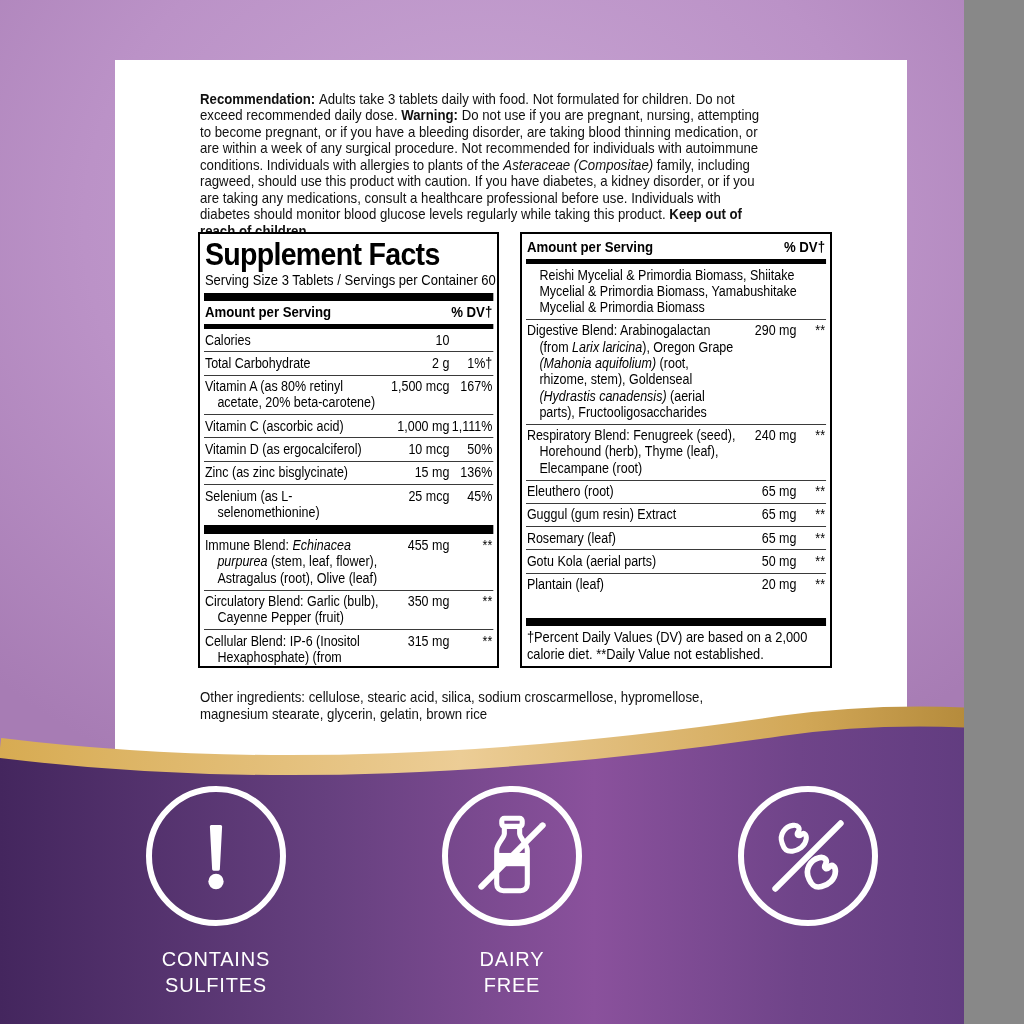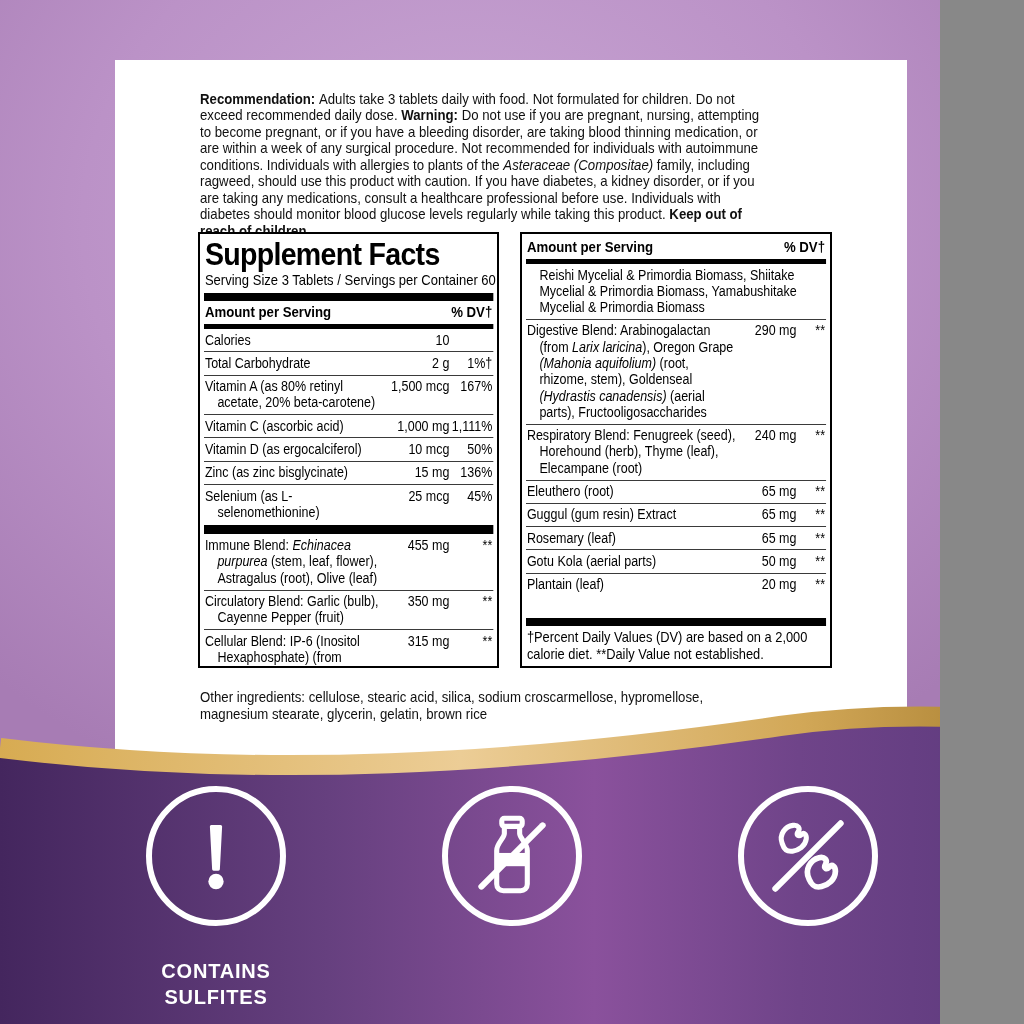--- a/index.html
+++ b/index.html
@@ -1,18 +1,18 @@
 <!DOCTYPE html>
 <html><head>
 <meta charset="utf-8">
 <style>
   html,body{margin:0;padding:0;background:#888;}
   #stage{position:relative;width:940px;height:1024px;overflow:hidden;
          font-family:"Liberation Sans",sans-serif;
-         background:radial-gradient(ellipse 75% 60% at 50% 22%, #c9a7d4 0%, #bb92c7 55%, #a77cb4 100%);}
+         background:radial-gradient(ellipse 75% 60% at 50% 22%, #c9a7d4 0%, #bb92c7 55%, #a77cb4 100%);padding-left:24px;}
   
   #card{position:absolute;left:115px;top:60px;width:792px;height:740px;background:#fff;}
   .condense{transform:scaleX(0.893);transform-origin:0 0;width:112%;}
   #recommendation{position:absolute;left:85px;top:16px;width:636px;
                   font-size:14.8px;line-height:16.5px;color:#101010;letter-spacing:0px;}
   .b{font-weight:bold}.i{font-style:italic}
   
   #panel{position:absolute;left:83px;top:172px;width:634px;display:flex;gap:21px;}
   .fbox{border:2px solid #000;height:436px;box-sizing:border-box;background:#fff;padding:2px 4px 4px 4px;overflow:hidden;}
   #fbox-left{width:308px;}
@@ -40,21 +40,21 @@
   #other-ingredients{position:absolute;left:85px;top:614px;width:640px;
                      font-size:14.8px;line-height:17px;color:#101010;}
   
   #wave{position:absolute;left:0;top:694px;width:1024px;height:330px;display:block;}
   
   #badges{position:absolute;left:130px;top:786px;width:764px;display:flex;justify-content:space-between;z-index:3;}
   .badge{width:172px;text-align:center;}
   .badge-circle{width:140px;height:140px;border:6px solid #fff;border-radius:50%;margin:0 auto;
                 display:flex;align-items:center;justify-content:center;box-sizing:border-box;}
   .badge-circle svg{width:102px;height:102px;}
-  .badge-label{margin-top:32px;color:#fff;font-weight:bold;font-size:20px;line-height:26px;letter-spacing:0.8px;}
+  .badge-label{margin-top:20px;color:#fff;font-weight:normal;font-size:20px;line-height:26px;letter-spacing:0.8px;}
 </style>
 </head>
 <body>
 
 <div id="stage">
 
   <div id="card">
 
     <p id="recommendation" class="condense"><span class="b">Recommendation: </span><span>Adults take 3 tablets daily with food. Not formulated for children. Do not exceed recommended daily dose. </span><span class="b">Warning: </span><span>Do not use if you are pregnant, nursing, attempting to become pregnant, or if you have a bleeding disorder, are taking blood thinning medication, or are within a week of any surgical procedure. Not recommended for individuals with autoimmune conditions. Individuals with allergies to plants of the </span><span class="i">Asteraceae (Compositae)</span><span> family, including ragweed, should use this product with caution. If you have diabetes, a kidney disorder, or if you are taking any medications, consult a healthcare professional before use. Individuals with diabetes should monitor blood glucose levels regularly while taking this product. </span><span class="b">Keep out of reach of children.</span></p>
 
@@ -218,20 +218,21 @@
         <div class="badge-circle">
           <svg viewBox="0 0 100 100">
             <g fill="none" stroke="#fff" stroke-width="5" stroke-linejoin="round" stroke-linecap="round">
               <rect x="40" y="13" width="20" height="8" rx="2.5"></rect>
               <path d="M42.5 21 v7 c0 4.5 -7.5 9.5 -7.5 16.5 v33 c0 4 3 6.5 6.5 6.5 h17 c3.5 0 6.5 -2.5 6.5 -6.5 v-33 c0 -7 -7.5 -12 -7.5 -16.5 v-7"></path>
             </g>
             <rect x="35" y="47" width="30" height="13" fill="#fff"></rect>
             <line x1="20" y1="80" x2="80" y2="20" stroke="#fff" stroke-width="6" stroke-linecap="round"></line>
           </svg>
         </div>
+        <div class="badge-label">DAIRY<br>FREE</div>
       </div>
       <div class="badge">
         <div class="badge-circle">
           <svg viewBox="0 0 100 100">
             <g fill="none" stroke="#fff" stroke-width="5" stroke-linejoin="round" stroke-linecap="round">
               <path transform="translate(36,32) rotate(-8)" d="M-12,4 C-14,-5 -7,-12 1,-12 C6,-12 8,-8 5,-5 C2,-2 5,0 8,-2 C11,-4 13,-1 12,3 C10,10 3,13 -3,13 C-9,13 -11,10 -12,4 Z"></path>
               <path transform="translate(63,65) rotate(-14) scale(1.12)" d="M-12,4 C-14,-5 -7,-12 1,-12 C6,-12 8,-8 5,-5 C2,-2 5,0 8,-2 C11,-4 13,-1 12,3 C10,10 3,13 -3,13 C-9,13 -11,10 -12,4 Z"></path>
             </g>
             <line x1="18" y1="82" x2="82" y2="18" stroke="#fff" stroke-width="6" stroke-linecap="round"></line>
           </svg>

